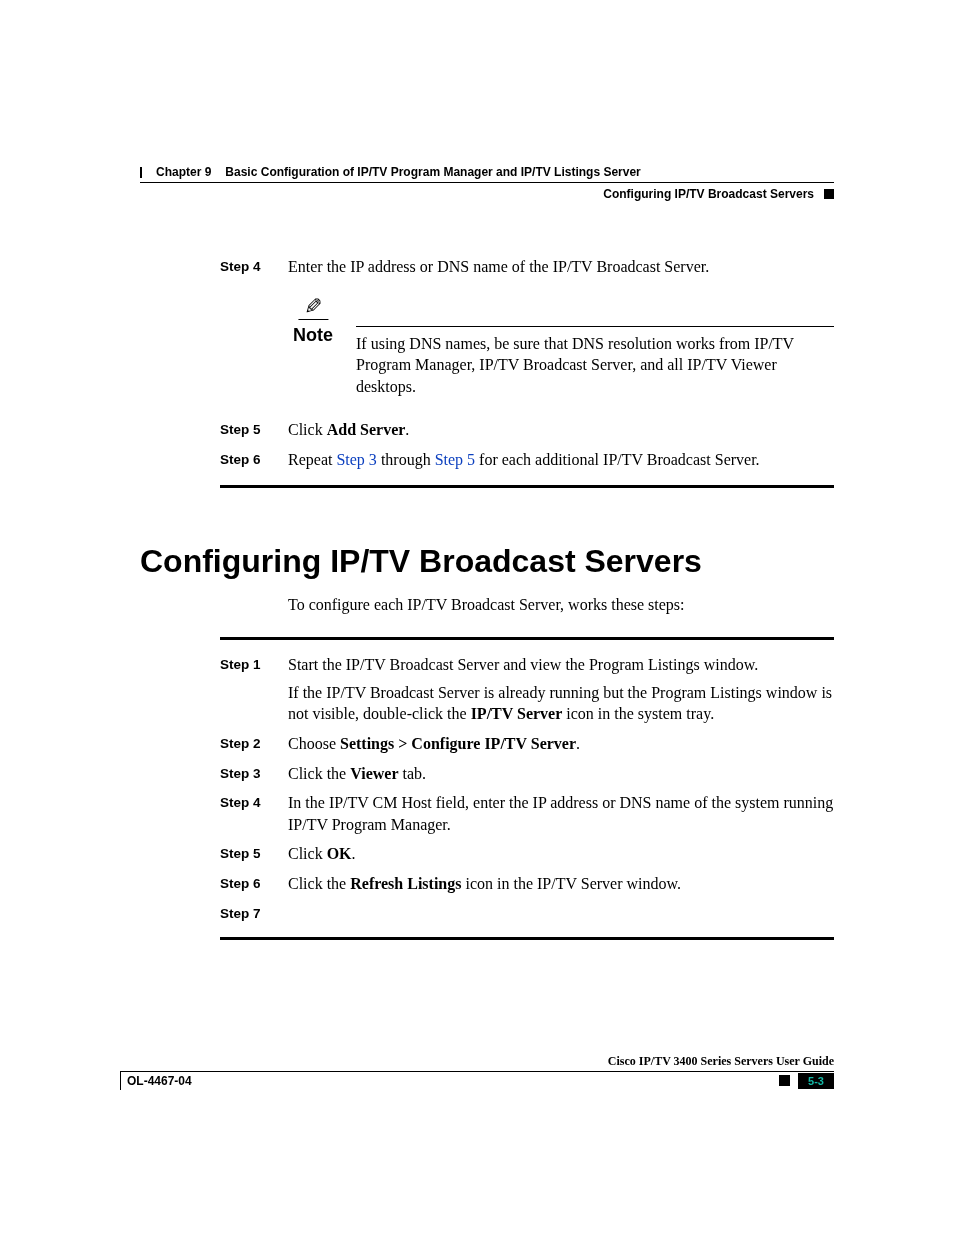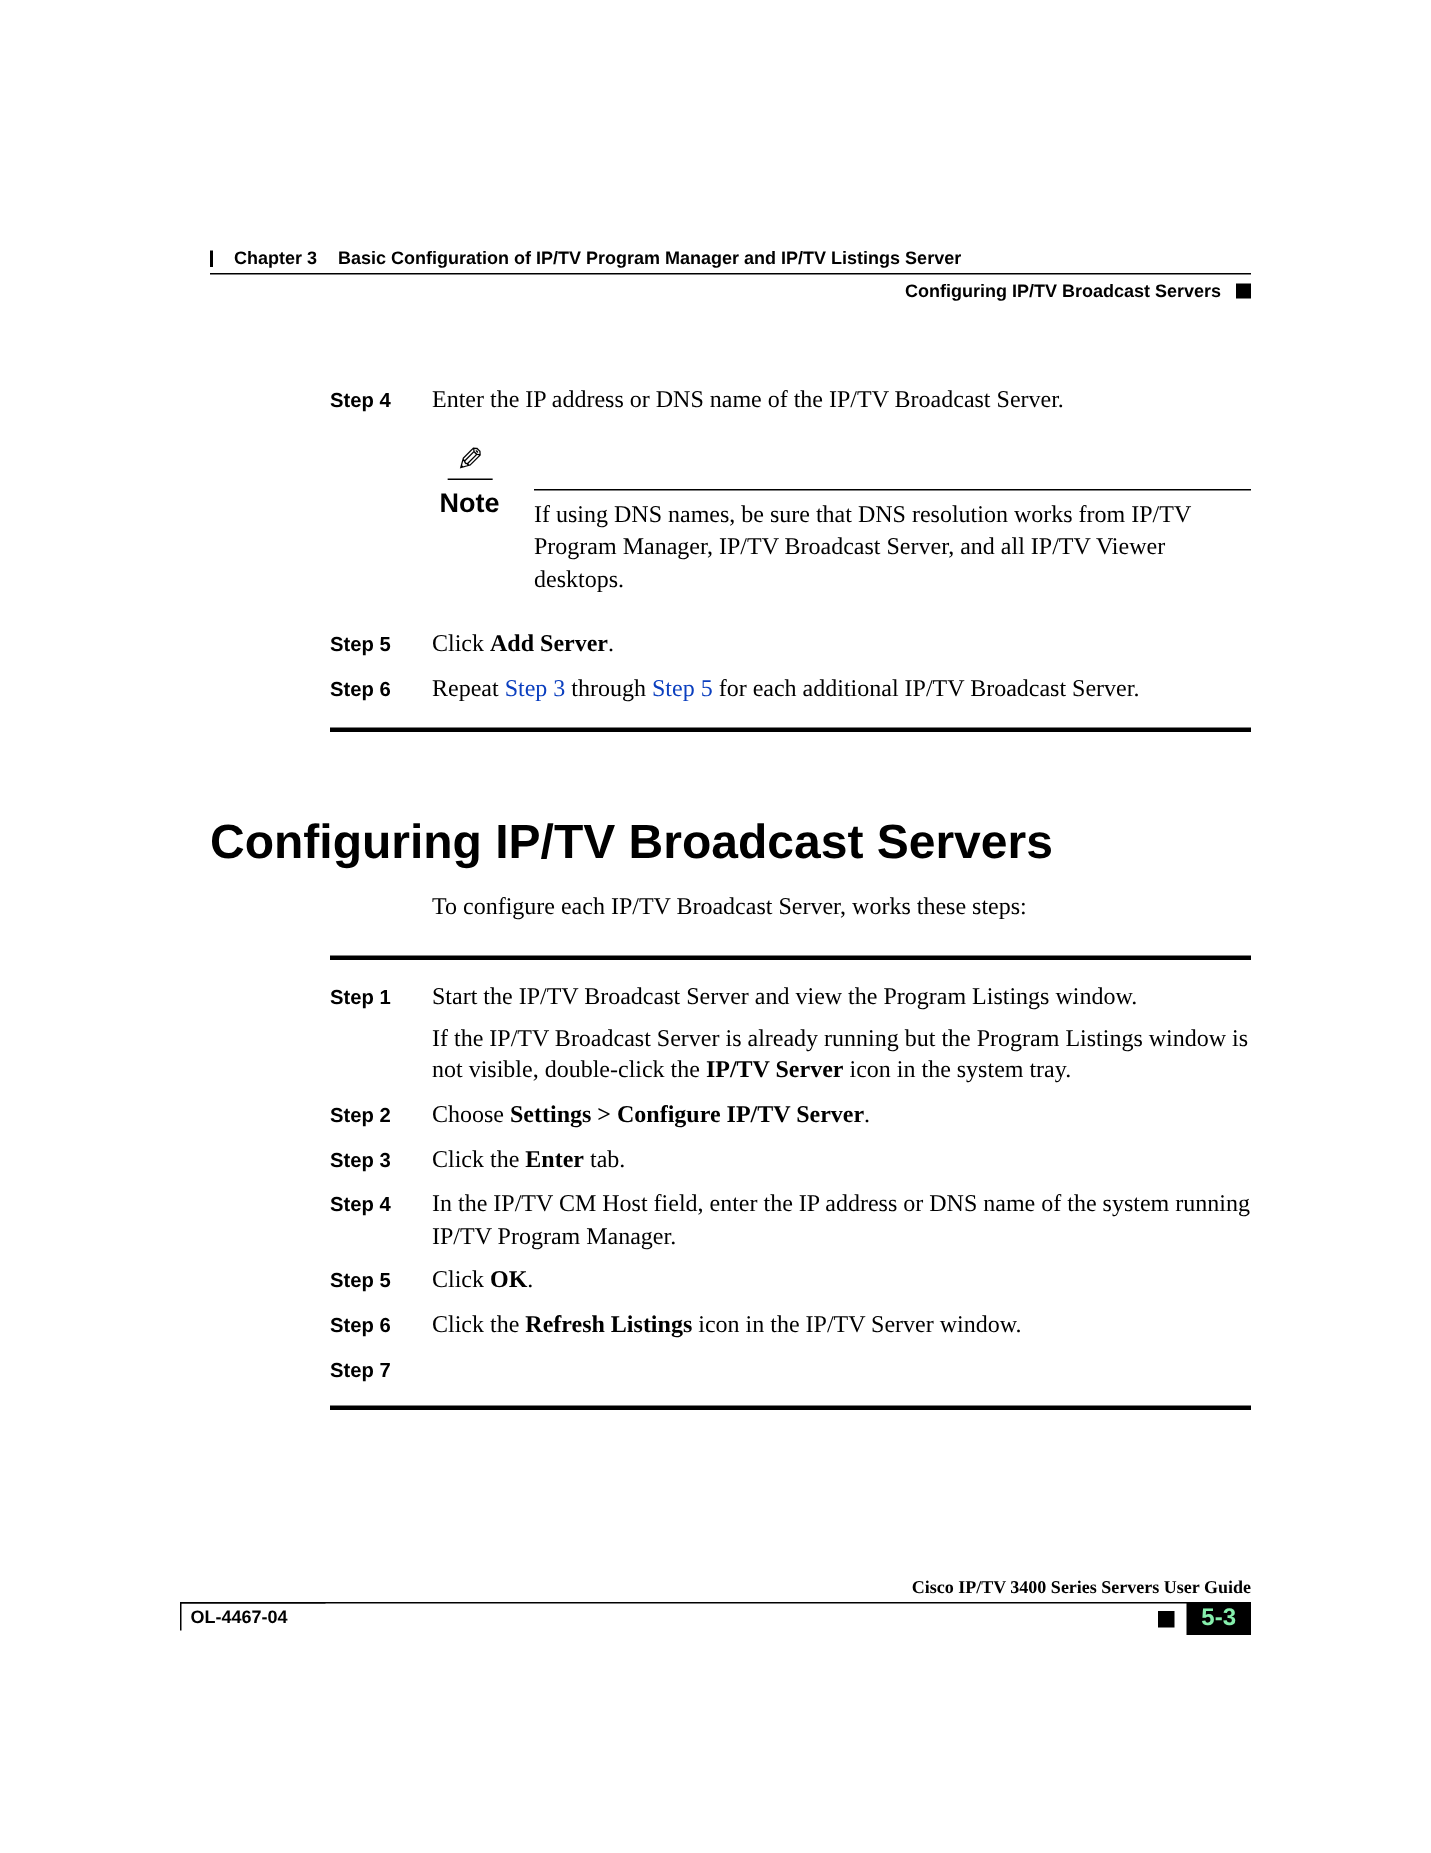--- a/index.html
+++ b/index.html
@@ -157,39 +157,39 @@
     margin-top: -1px;
   }
   .footer-right {
     display: flex;
     align-items: center;
     gap: 8px;
     margin-top: -1px;
   }
   .page-badge {
     background: #000;
-    color: #86efac;
-    font-family: Arial, Helvetica, sans-serif;
-    font-weight: bold;
-    font-size: 16px;
+    color: #14b8a6;
+    font-family: Arial, Helvetica, sans-serif;
+    font-weight: bold;
+    font-size: 11px;
     padding: 2px 10px;
   }
   .footer-blk {
     width: 11px; height: 11px; background: #000;
   }
 </style>
 </head>
 <body>
 
 <div class="page">
 
   <div class="running-head">
     <div class="chapter-row">
       <span class="tick"></span>
-      <span>Chapter 3</span>
+      <span>Chapter 9</span>
       <span>Basic Configuration of IP/TV Program Manager and IP/TV Listings Server</span>
     </div>
     <div class="section-row">
       <span>Configuring IP/TV Broadcast Servers</span>
       <span class="blk"></span>
     </div>
   </div>
 
   <div class="steps-block">
     <div class="step-row">
@@ -247,21 +247,21 @@
     <div class="step-row">
       <div class="step-label">Step 2</div>
       <div class="step-body">
         <span>Choose </span><span class="bold">Settings &gt; Configure IP/TV Server</span><span>.</span>
       </div>
     </div>
 
     <div class="step-row">
       <div class="step-label">Step 3</div>
       <div class="step-body">
-        <span>Click the </span><span class="bold">Enter</span><span> tab.</span>
+        <span>Click the </span><span class="bold">Viewer</span><span> tab.</span>
       </div>
     </div>
 
     <div class="step-row">
       <div class="step-label">Step 4</div>
       <div class="step-body">In the IP/TV CM Host field, enter the IP address or DNS name of the system running IP/TV Program Manager.</div>
     </div>
 
     <div class="step-row">
       <div class="step-label">Step 5</div>

